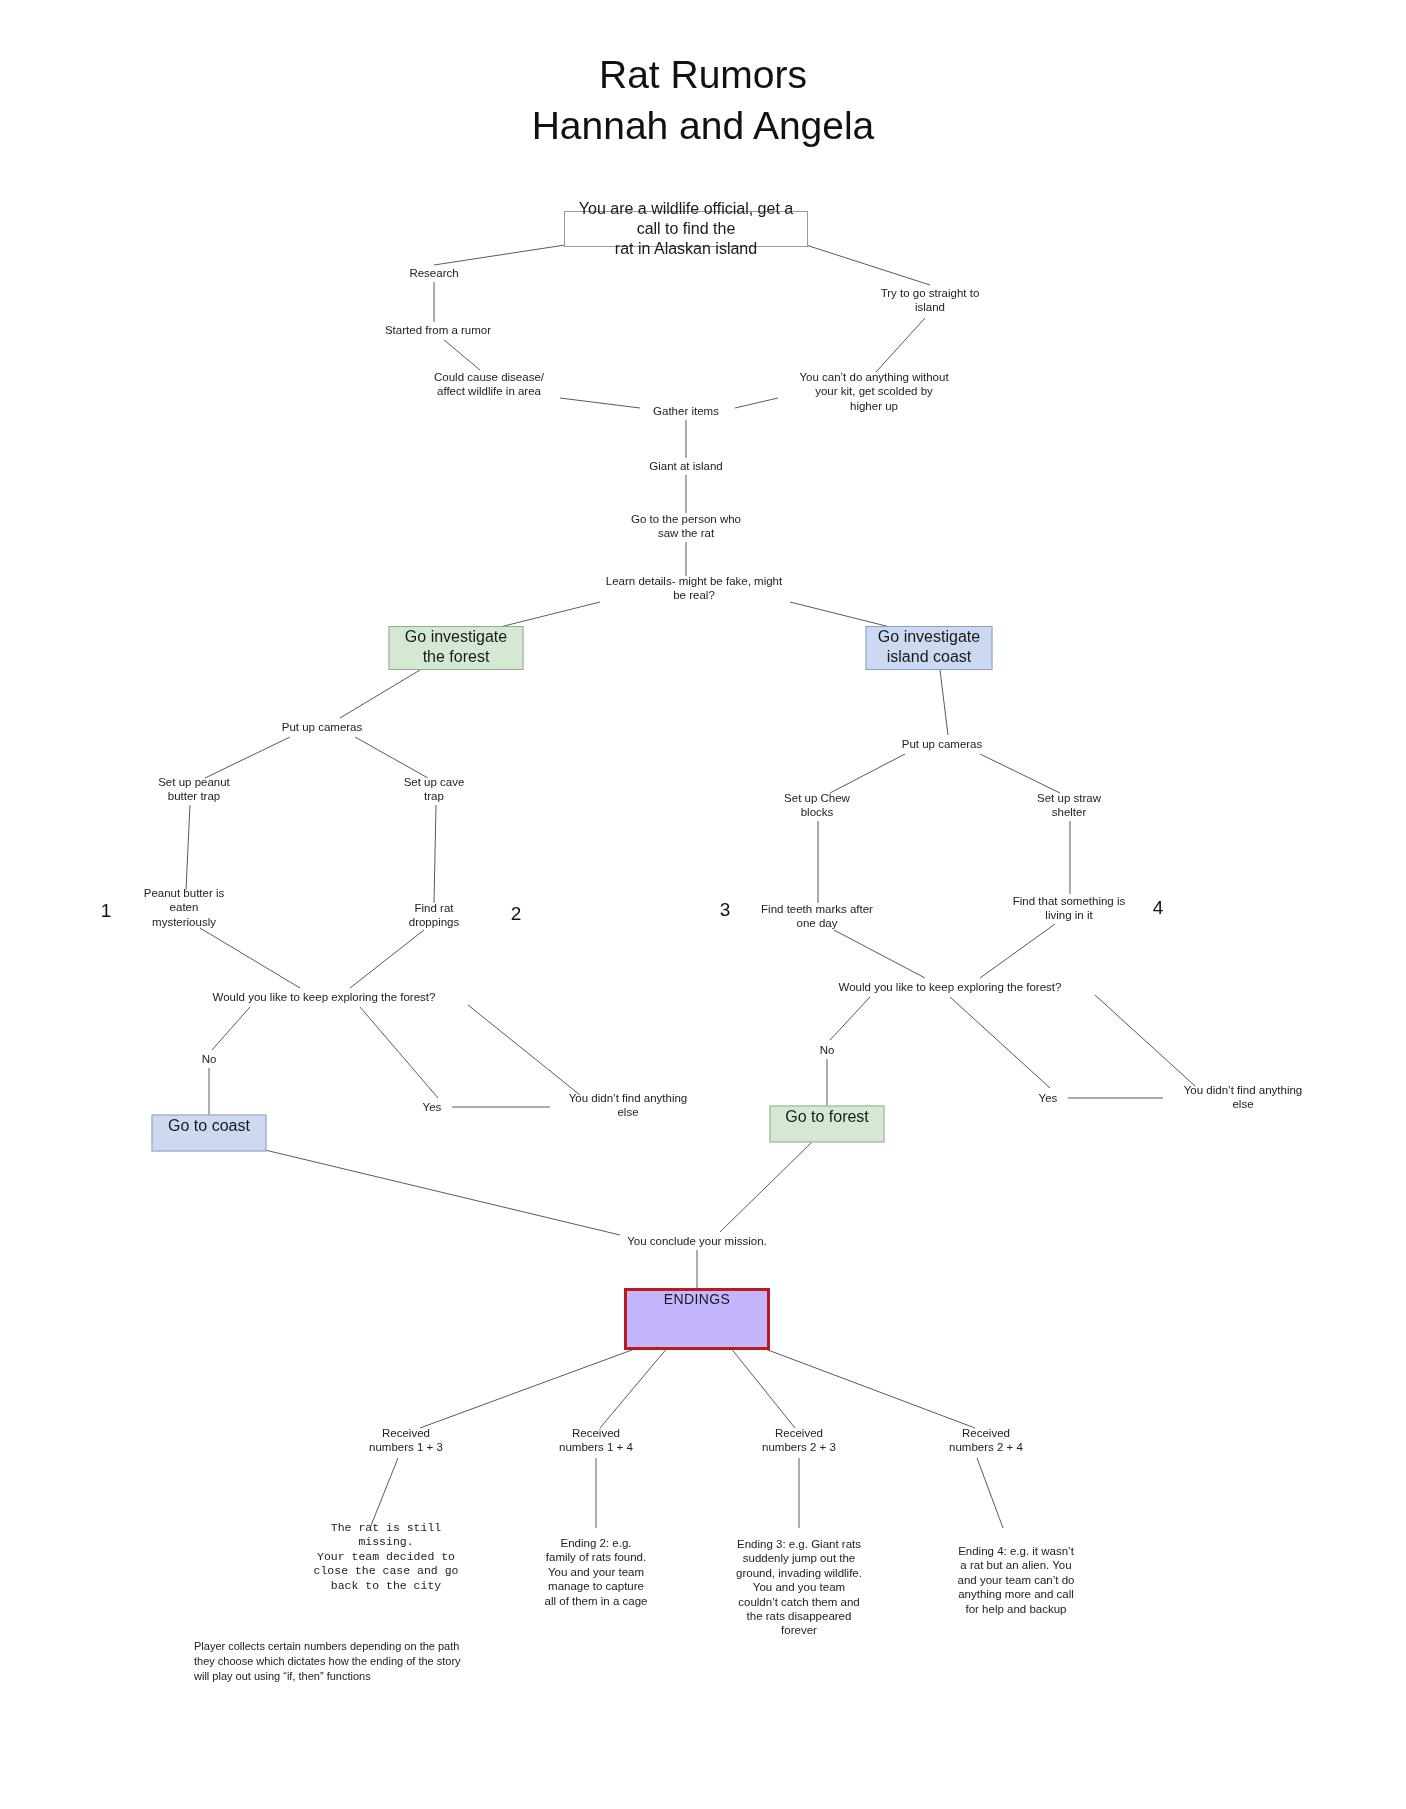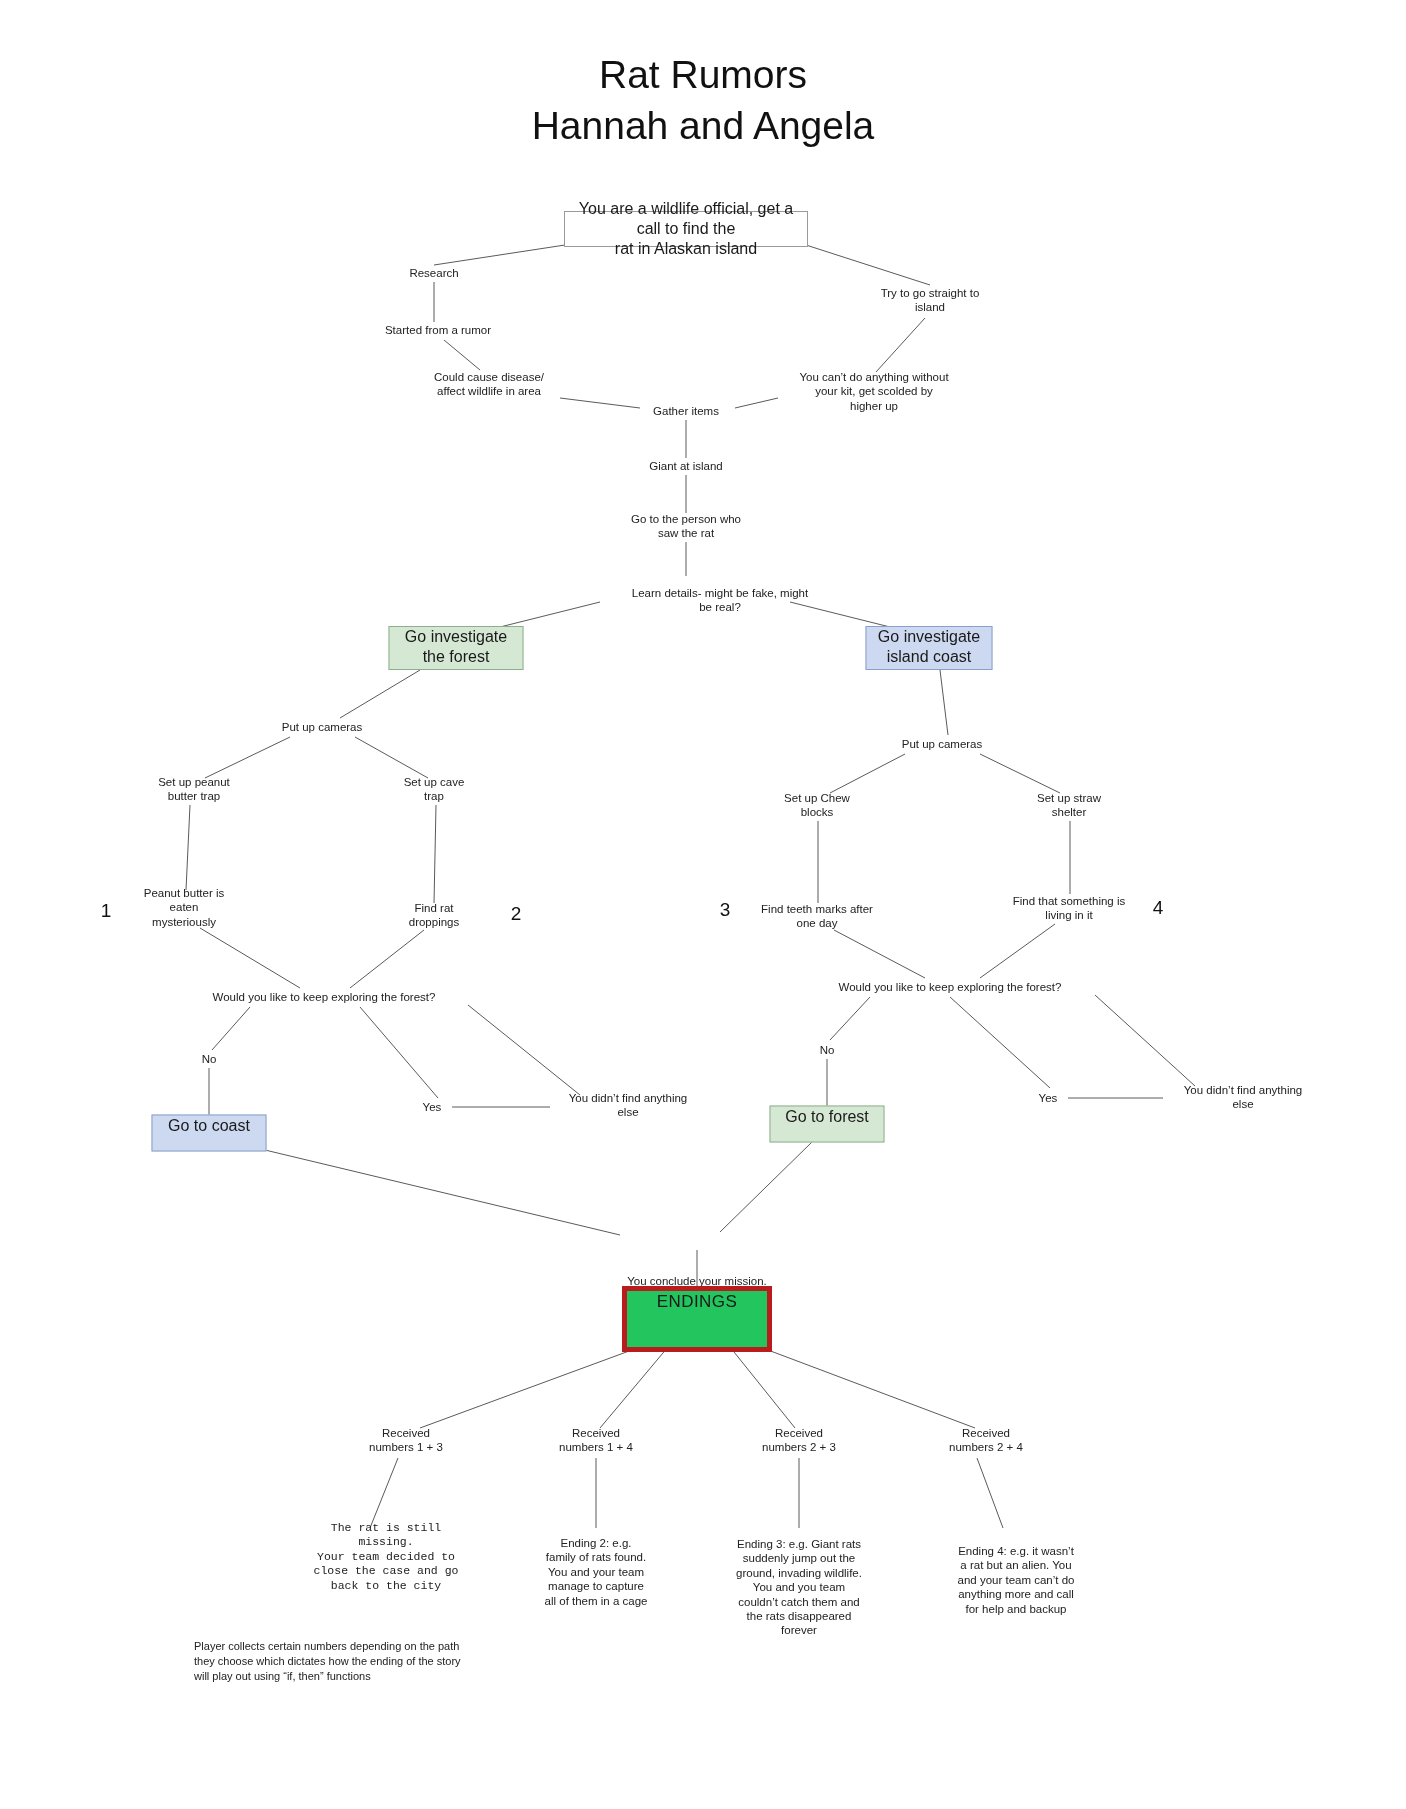--- a/index.html
+++ b/index.html
@@ -53,24 +53,24 @@
     font-size: 39px;
     line-height: 1.3;
     color: #111;
     white-space: pre-line;
   }
   .marker {
     font-size: 19px;
     color: #111;
   }
   .endings-box {
-    font-size: 17px;
+    font-size: 14px;
     letter-spacing: 0.4px;
-    border: 5px solid #b91c1c;
-    background: #22c55e;
+    border: 3px solid #b91c1c;
+    background: #c4b5fd;
   }
   .green-box {
     border: 1px solid #8fae8f;
     background: #d5e8d4;
   }
   .blue-box {
     border: 1px solid #8aa0c8;
     background: #ccd9f0;
   }
   .note {
@@ -146,21 +146,21 @@
       <div class="node plain" style="left: 438px; top: 330px; width: 140px;">Started from a rumor</div>
       <div class="node plain" style="left: 489px; top: 384px; width: 150px;">Could cause disease/
 affect wildlife in area</div>
       <div class="node plain" style="left: 874px; top: 392px; width: 190px;">You can’t do anything without
 your kit, get scolded by
 higher up</div>
       <div class="node plain" style="left: 686px; top: 411px; width: 100px;">Gather items</div>
       <div class="node plain" style="left: 686px; top: 466px; width: 110px;">Giant at island</div>
       <div class="node plain" style="left: 686px; top: 526px; width: 150px;">Go to the person who
 saw the rat</div>
-      <div class="node plain" style="left: 720px; top: 588px; width: 230px; margin-top: 12px;">Learn details- might be fake, might
+      <div class="node plain" style="left: 694px; top: 588px; width: 230px;">Learn details- might be fake, might
 be real?</div>
       <div class="node green-box" style="left: 456px; top: 648px; width: 133px; height: 42px;">Go investigate
 the forest</div>
       <div class="node blue-box" style="left: 929px; top: 648px; width: 125px; height: 42px;">Go investigate
 island coast</div>
       <div class="node plain" style="left: 322px; top: 727px; width: 120px;">Put up cameras</div>
       <div class="node plain" style="left: 942px; top: 744px; width: 120px;">Put up cameras</div>
       <div class="node plain" style="left: 194px; top: 789px; width: 110px;">Set up peanut
 butter trap</div>
       <div class="node plain" style="left: 434px; top: 789px; width: 100px;">Set up cave
@@ -183,21 +183,21 @@
       <div class="node plain" style="left: 209px; top: 1059px; width: 40px;">No</div>
       <div class="node plain" style="left: 432px; top: 1107px; width: 40px;">Yes</div>
       <div class="node plain" style="left: 628px; top: 1105px; width: 160px;">You didn’t find anything
 else</div>
       <div class="node plain" style="left: 827px; top: 1050px; width: 40px;">No</div>
       <div class="node plain" style="left: 1048px; top: 1098px; width: 40px;">Yes</div>
       <div class="node plain" style="left: 1243px; top: 1097px; width: 160px;">You didn’t find anything
 else</div>
       <div class="node blue-box" style="left: 209px; top: 1133px; width: 113px; height: 35px;">Go to coast</div>
       <div class="node green-box" style="left: 827px; top: 1124px; width: 113px; height: 35px;">Go to forest</div>
-      <div class="node plain" style="left: 697px; top: 1241px; width: 180px; margin-top: 40px;">You conclude your mission.</div>
+      <div class="node plain" style="left: 697px; top: 1241px; width: 180px;">You conclude your mission.</div>
       <div class="node endings-box" style="left: 697px; top: 1319px; width: 140px; height: 56px;">ENDINGS</div>
       <div class="node plain" style="left: 406px; top: 1440px; width: 110px;">Received
 numbers 1 + 3</div>
       <div class="node plain" style="left: 596px; top: 1440px; width: 110px;">Received
 numbers 1 + 4</div>
       <div class="node plain" style="left: 799px; top: 1440px; width: 110px;">Received
 numbers 2 + 3</div>
       <div class="node plain" style="left: 986px; top: 1440px; width: 110px;">Received
 numbers 2 + 4</div>
       <div class="node plain" style="left: 386px; top: 1557px; width: 165px; font-family: Liberation Mono, monospace;">The rat is still missing.

